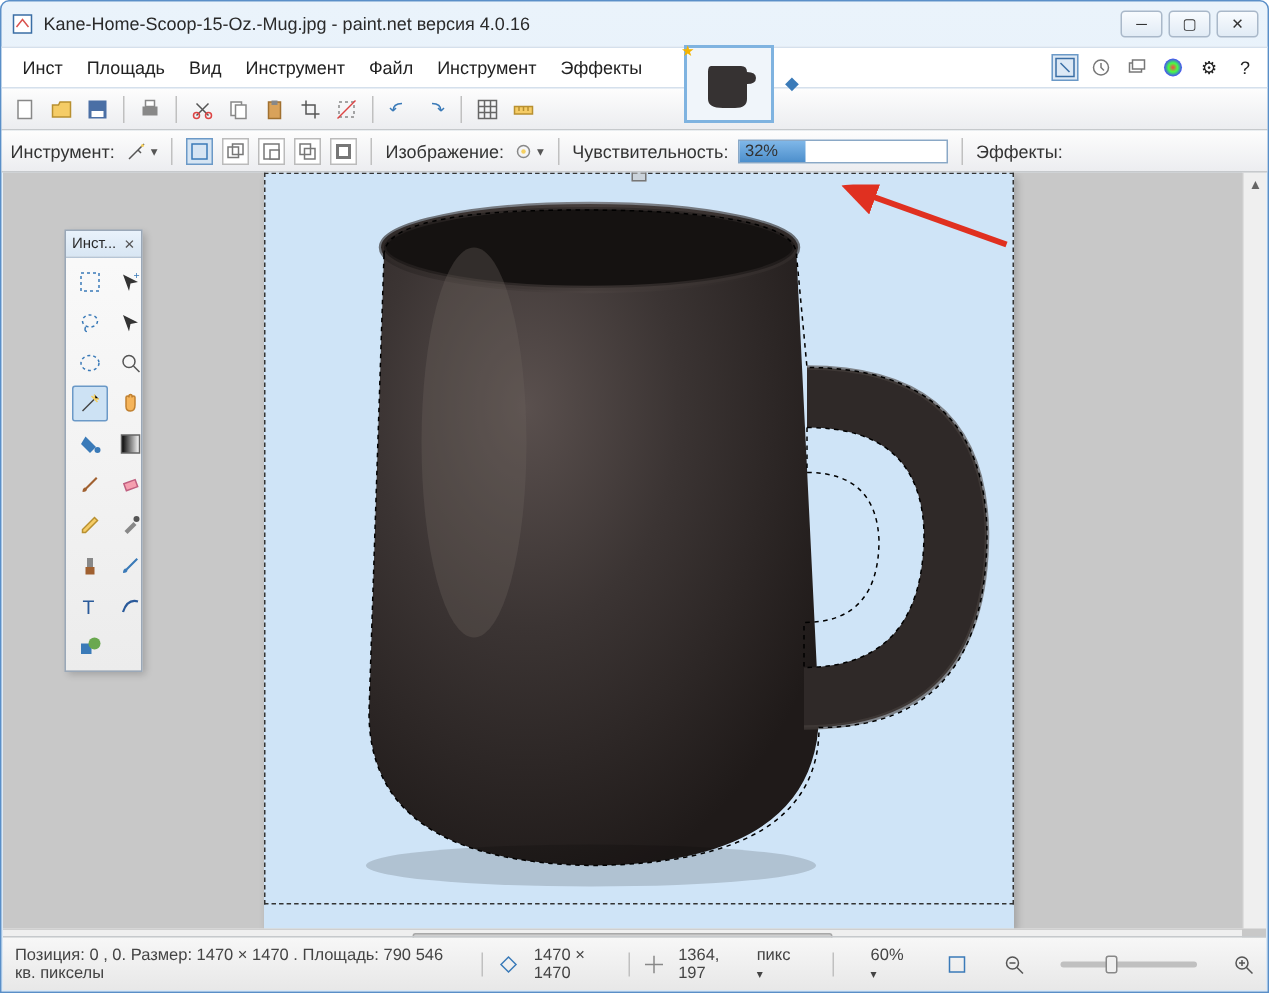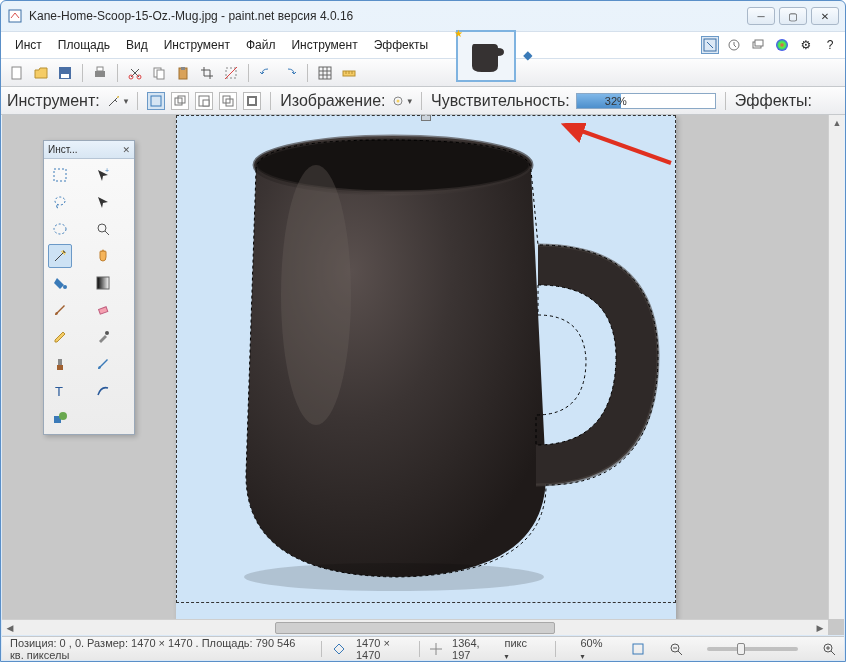--- a/index.html
+++ b/index.html
@@ -19,46 +19,46 @@
 .thumb-star { position:absolute; top:-4px; left:-4px; font-size:10px; color:#f5b400;}
 .menu-right { margin-left: auto; display:flex; gap:6px; align-items:center; }
 .menu-right .icon-btn { width:18px; height:18px; display:flex; align-items:center; justify-content:center; border:1px solid transparent; cursor:pointer;}
 .menu-right .icon-btn.active { border:1px solid #6b99c7; background:#dce8f5;}
 
 .toolbar { height: 28px; background: linear-gradient(#fdfdfd,#ecedf0); border-bottom: 1px solid #c6c9cc; display: flex; align-items: center; padding: 0 6px; gap: 4px; }
 .tb-btn { width: 20px; height: 20px; display:flex; align-items:center; justify-content:center; cursor:pointer; border-radius:2px;}
 .tb-sep { width:1px; height:18px; background:#c0c0c0; margin:0 3px;}
 
 .optionsbar { height: 28px; background: linear-gradient(#fdfdfd,#ecedf0); border-bottom: 1px solid #c6c9cc; display: flex; align-items: center; padding: 0 6px; gap: 6px; font-size: 12px; color:#333; position:relative;}
-.opt-label { font-size:16px; }
+.opt-label { font-size:12px; }
 .opt-drop { display:inline-flex; align-items:center; gap:2px; cursor:pointer;}
 .mode-btn { width:18px; height:18px; border:1px solid #6b99c7; background:#fff; display:inline-flex; align-items:center; justify-content:center; cursor:pointer;}
 .mode-btn.active { background:#d6e5f3;}
 .tolerance-slider { width: 140px; height: 16px; border:1px solid #8aa8c6; background:#fff; position:relative; cursor:pointer; display:flex; align-items:center;}
 .tolerance-fill { height:100%; background:linear-gradient(#7fb7e8,#4d8fcc); position:absolute; left:0; top:0;}
-.tolerance-text { position:relative; z-index:1; font-size:11px; padding:0 4px;margin-left:24px;}
+.tolerance-text { position:relative; z-index:1; font-size:11px; padding:0 4px;}
 
 .canvas-area { position: absolute; top: 114px; left: 1px; right: 1px; bottom: 26px; background: #c8c8c8; overflow:hidden;}
 .canvas-vscroll { position:absolute; right:0; top:0; bottom:16px; width:16px; background:#efefef; border-left:1px solid #cfcfcf;}
 .canvas-hscroll { position:absolute; left:0; right:16px; bottom:0; height:16px; background:#efefef; border-top:1px solid #cfcfcf; display:flex; align-items:center;}
 .hscroll-thumb { height:12px; background:#cfcfcf; border:1px solid #a8a8a8; border-radius:2px; margin:0 auto; width:280px;}
 .scroll-arrow { width:16px; height:16px; display:flex; align-items:center; justify-content:center; font-size:9px; color:#666; cursor:pointer;}
 
 .paper { position:absolute; left: 174px; top: 0; width: 500px; height: 505px; background:#fff; box-shadow: 2px 2px 5px rgba(0,0,0,0.2);}
 .selection { position:absolute; left: 174px; top: 0; width: 500px; height: 488px; border: 1px dashed #333; z-index:5;}
 .sel-handle { position:absolute; width:10px; height:10px; background:rgba(200,200,200,0.6); border:1px solid #777; }
 
-.tools-panel { position:absolute; left: 42px; top: 139px; width: 92px; background: linear-gradient(#fafafa,#ececec); border:1px solid #9aa8b8; box-shadow: 2px 2px 5px rgba(0,0,0,0.2); z-index:10;}
+.tools-panel { position:absolute; left: 42px; top: 152px; width: 52px; background: linear-gradient(#fafafa,#ececec); border:1px solid #9aa8b8; box-shadow: 2px 2px 5px rgba(0,0,0,0.2); z-index:10;}
 .tools-header { height:18px; background: linear-gradient(#e9f2fb,#d8e6f3); border-bottom:1px solid #b6c5d5; display:flex; align-items:center; padding:0 4px; font-size:10px; color:#2a2a2a;}
 .tools-close { margin-left:auto; font-size:9px; cursor:pointer; color:#555;}
 .tools-grid { padding:4px; display:grid; grid-template-columns: 1fr 1fr; gap:3px;}
 .tool-cell { width:24px; height:24px; display:flex; align-items:center; justify-content:center; cursor:pointer; border:1px solid transparent; border-radius:2px;}
 .tool-cell.active { background:#cde2f4; border-color:#6b99c7;}
 
-.statusbar { position:absolute; bottom:1px; left:1px; right:1px; height:24px; background: linear-gradient(#f7f7f7,#e8e8e8); border-top:1px solid #c6c9cc; display:flex; align-items:center; padding:0 8px; font-size:11px; color:#444; gap:10px;}
+.statusbar { position:absolute; bottom:1px; left:1px; right:1px; height:36px; background: linear-gradient(#f7f7f7,#e8e8e8); border-top:1px solid #c6c9cc; display:flex; align-items:center; padding:0 8px; font-size:11px; color:#444; gap:10px;}
 .status-sep { border-left:1px solid #c0c0c0; height:16px;}
 .status-right { margin-left:auto; display:flex; align-items:center; gap:24px;}
 .zoom-slider { width:100px; height:4px; background:#c0c0c0; position:relative; border-radius:2px;}
 .zoom-thumb { position:absolute; top:-4px; left:33%; width:8px; height:12px; background:#f0f0f0; border:1px solid #888; border-radius:2px; cursor:pointer;}
 
 .arrow-annot { position:absolute; z-index:50; pointer-events:none;}
 
 svg { display:block; }
 </style>
 </head>

